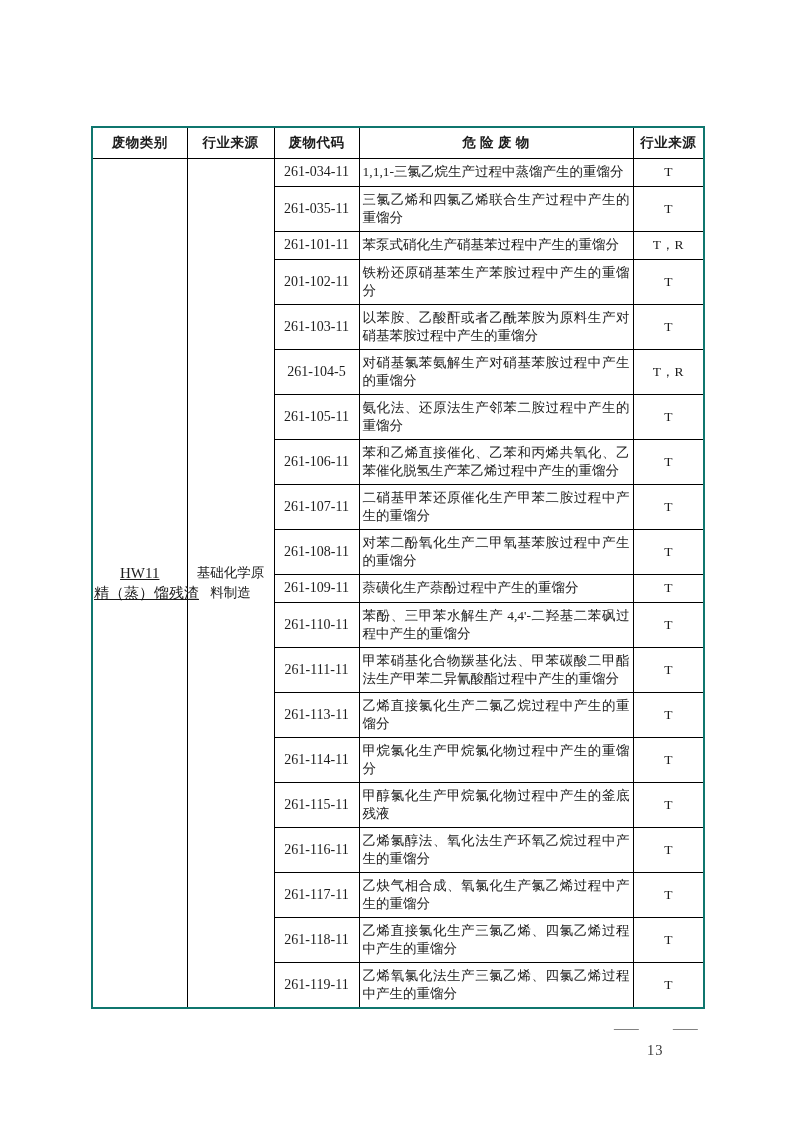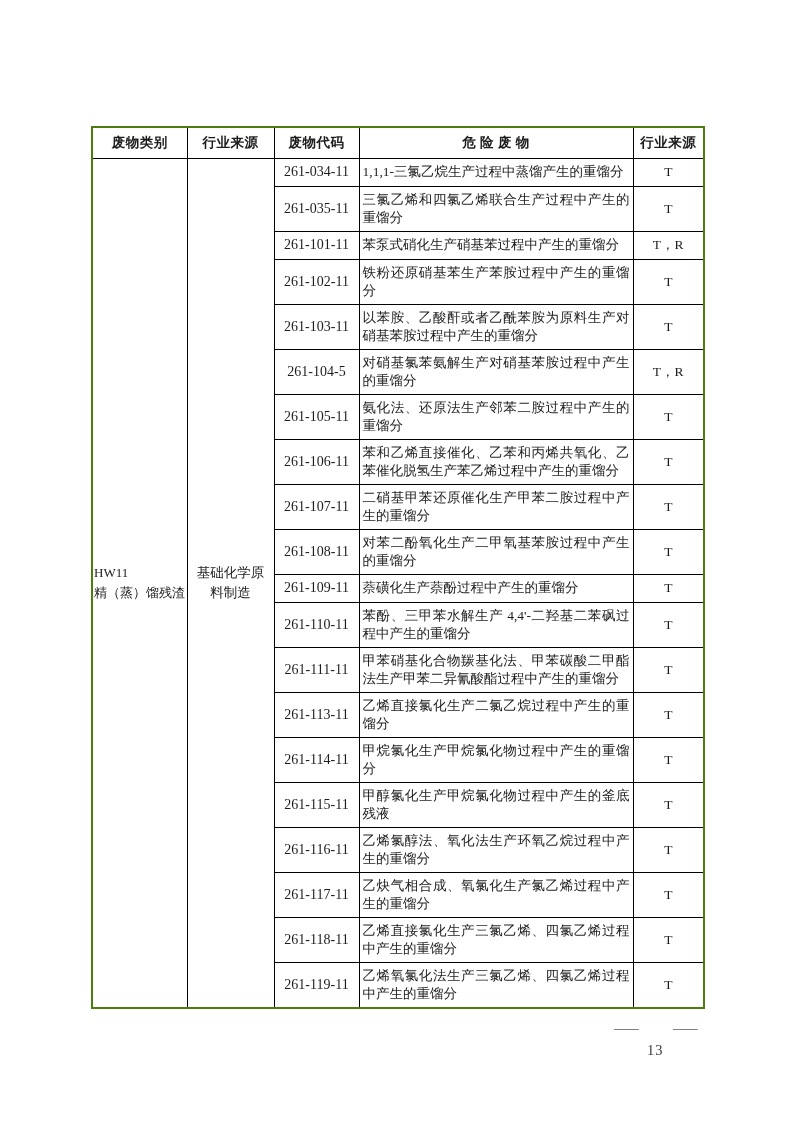--- a/index.html
+++ b/index.html
@@ -14,41 +14,43 @@
     width: 794px; height: 1123px;
     background: #ffffff;
     overflow: hidden;
   }
   table.waste-table {
     position: absolute;
     left: 91px; top: 126px;
     width: 612px;
     border-collapse: collapse;
     table-layout: fixed;
-    border: 2px solid #4d7c0f;
+    border: 2px solid #0f766e;
     padding-left: 16px;
   }
   .waste-table th, .waste-table td {
     border: 1px solid #000;
     vertical-align: middle;
   }
   .waste-table th {
     font-size: 13.5px;
     font-weight: bold;
     text-align: center;
     height: 31px;
     padding: 2px 1px;
     letter-spacing: 0.5px;
   }
   .waste-table td { font-size: 13.5px; }
   td.category {
-    font-size: 13px;
+    text-align: center;
+    font-size: 15px;
     line-height: 20px;
     padding: 0 1px;
     white-space: nowrap;
+    text-decoration: underline;
   }
   td.industry {
     text-align: center;
     line-height: 20px;
     padding: 0 4px;
   }
   td.code {
     text-align: center;
     font-size: 14px;
     height: 28px;
@@ -119,21 +121,21 @@
       <td class="code">261-035-11</td>
       <td class="desc">三氯乙烯和四氯乙烯联合生产过程中产生的重馏分</td>
       <td class="haz">T</td>
     </tr>
         <tr>
       <td class="code">261-101-11</td>
       <td class="desc">苯泵式硝化生产硝基苯过程中产生的重馏分</td>
       <td class="haz">T，R</td>
     </tr>
         <tr>
-      <td class="code">261-102-11</td>
+      <td class="code">201-102-11</td>
       <td class="desc">铁粉还原硝基苯生产苯胺过程中产生的重馏分</td>
       <td class="haz">T</td>
     </tr>
         <tr>
       <td class="code">261-103-11</td>
       <td class="desc">以苯胺、乙酸酐或者乙酰苯胺为原料生产对硝基苯胺过程中产生的重馏分</td>
       <td class="haz">T</td>
     </tr>
         <tr>
       <td class="code">261-104-5</td>

